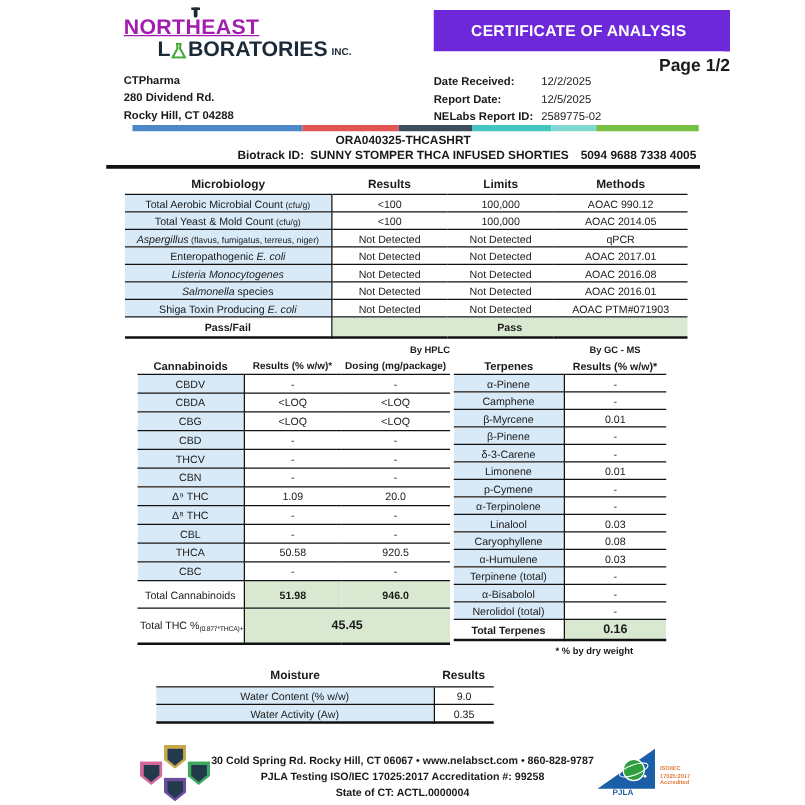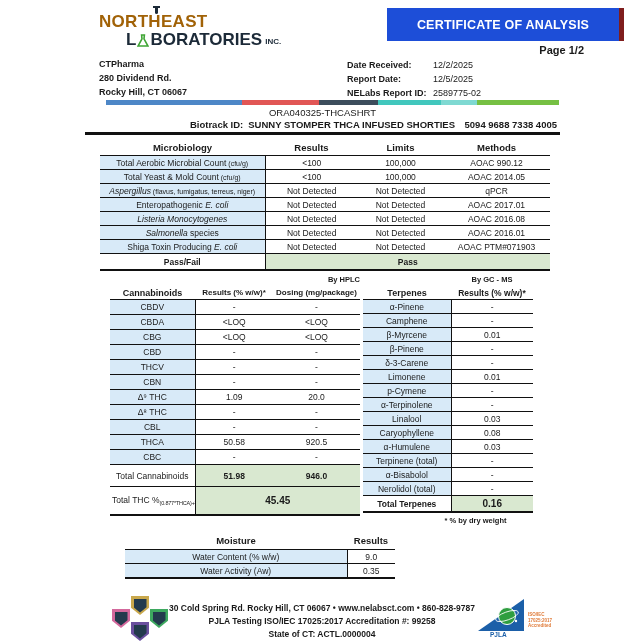--- a/index.html
+++ b/index.html
@@ -2,39 +2,39 @@
 <html><head>
 <meta charset="utf-8">
 <style>
   html,body { margin:0; padding:0; background:#fff; }
   .page {
     position:relative; width:644px; height:644px; background:#ffffff;
     font-family:"Liberation Sans", sans-serif; color:#1a1a1a; overflow:hidden;
   }
   
   .logo { position:absolute; left:99px; top:13px; line-height:1; }
-  .logo-line1 { color:#a16207; font-size:17px; font-weight:700; letter-spacing:.3px; position:relative; }
+  .logo-line1 { color:#a21caf; font-size:17px; font-weight:700; letter-spacing:.3px; position:relative;text-decoration:underline; }
   .tube-icon { position:absolute; left:56px; top:-7px; width:3px; height:8px; background:#1c2a38; border-radius:0 0 2px 2px; }
   .tube-icon:before { content:""; position:absolute; left:-2px; top:0; width:7px; height:1.5px; background:#1c2a38; }
   .logo-line2 { margin-left:27px; margin-top:1px; color:#1c2a38; font-size:17px; font-weight:700; display:flex; align-items:flex-end; }
   .flask-icon { margin:0 1px 1px 1px; }
   .logo-inc { font-size:8px; font-weight:700; margin-left:3px; margin-bottom:2px; }
   .client { position:absolute; left:99px; top:57px; font-size:9px; font-weight:700; line-height:14px; }
-  .banner { position:absolute; left:347px; top:8px; width:232px; height:33px; background:#1d4ed8;
-    border-right:5px solid #7f1d1d; display:flex; align-items:center; justify-content:center;margin-left:40px; }
+  .banner { position:absolute; left:347px; top:8px; width:232px; height:33px; background:#6d28d9;
+    border-right:5px solid #6d28d9; display:flex; align-items:center; justify-content:center; }
   .banner-title { color:#ffffff; font-size:12.5px; font-weight:700; letter-spacing:.2px; }
-  .page-label { position:absolute; left:347px; top:44px; width:237px; text-align:right; font-size:11px; font-weight:700; }
+  .page-label { position:absolute; left:347px; top:44px; width:237px; text-align:right; font-size:14px; font-weight:700; }
   .meta { position:absolute; left:347px; top:58px; font-size:9px; line-height:14px; }
   .meta-row { display:flex; }
   .meta-label { width:86px; font-weight:700; }
   .meta-value { font-weight:400; }
   
   .colorbar { position:absolute; left:106px; top:100px; width:453px; height:5px; display:flex; }
   .colorbar div { height:100%; }
-  .sample-id { position:absolute; left:85px; top:107px; width:475px; text-align:center; font-size:9.5px; font-weight:400; }
+  .sample-id { position:absolute; left:85px; top:107px; width:475px; text-align:center; font-size:9.5px; font-weight:700; }
   .biotrack { position:absolute; left:85px; top:119px; width:475px; display:flex; font-size:9.5px; }
   .biotrack-group { margin:0 auto; display:flex; }
   .biotrack-label { font-weight:700; }
   .biotrack-name { font-weight:700; margin-left:5px; }
   .biotrack-code { position:absolute; right:3px; top:0; font-weight:700; }
   .divider { position:absolute; left:85px; top:132px; width:475px; height:2.5px; background:#111; }
   
   table { border-collapse:collapse; table-layout:fixed; border-bottom:2.5px solid #111; }
   th { font-weight:700; border-bottom:1.5px solid #111; padding:0 2px; text-align:center; white-space:nowrap; overflow:hidden; }
   td { border-bottom:1px solid #111; padding:0 2px; text-align:center; white-space:nowrap; overflow:hidden; }
@@ -102,21 +102,21 @@
   </div>
 
   <div class="banner">
     <span class="banner-title">CERTIFICATE OF ANALYSIS</span>
   </div>
   <div class="page-label">Page 1/2</div>
 
   <div class="client">
     <div>CTPharma</div>
     <div>280 Dividend Rd.</div>
-    <div>Rocky Hill, CT 06067</div>
+    <div>Rocky Hill, CT 04288</div>
   </div>
 
   <div class="meta">
 
       <div class="meta-row">
         <span class="meta-label">Date Received:</span>
         <span class="meta-value">12/2/2025</span>
       </div>
 
       <div class="meta-row">

